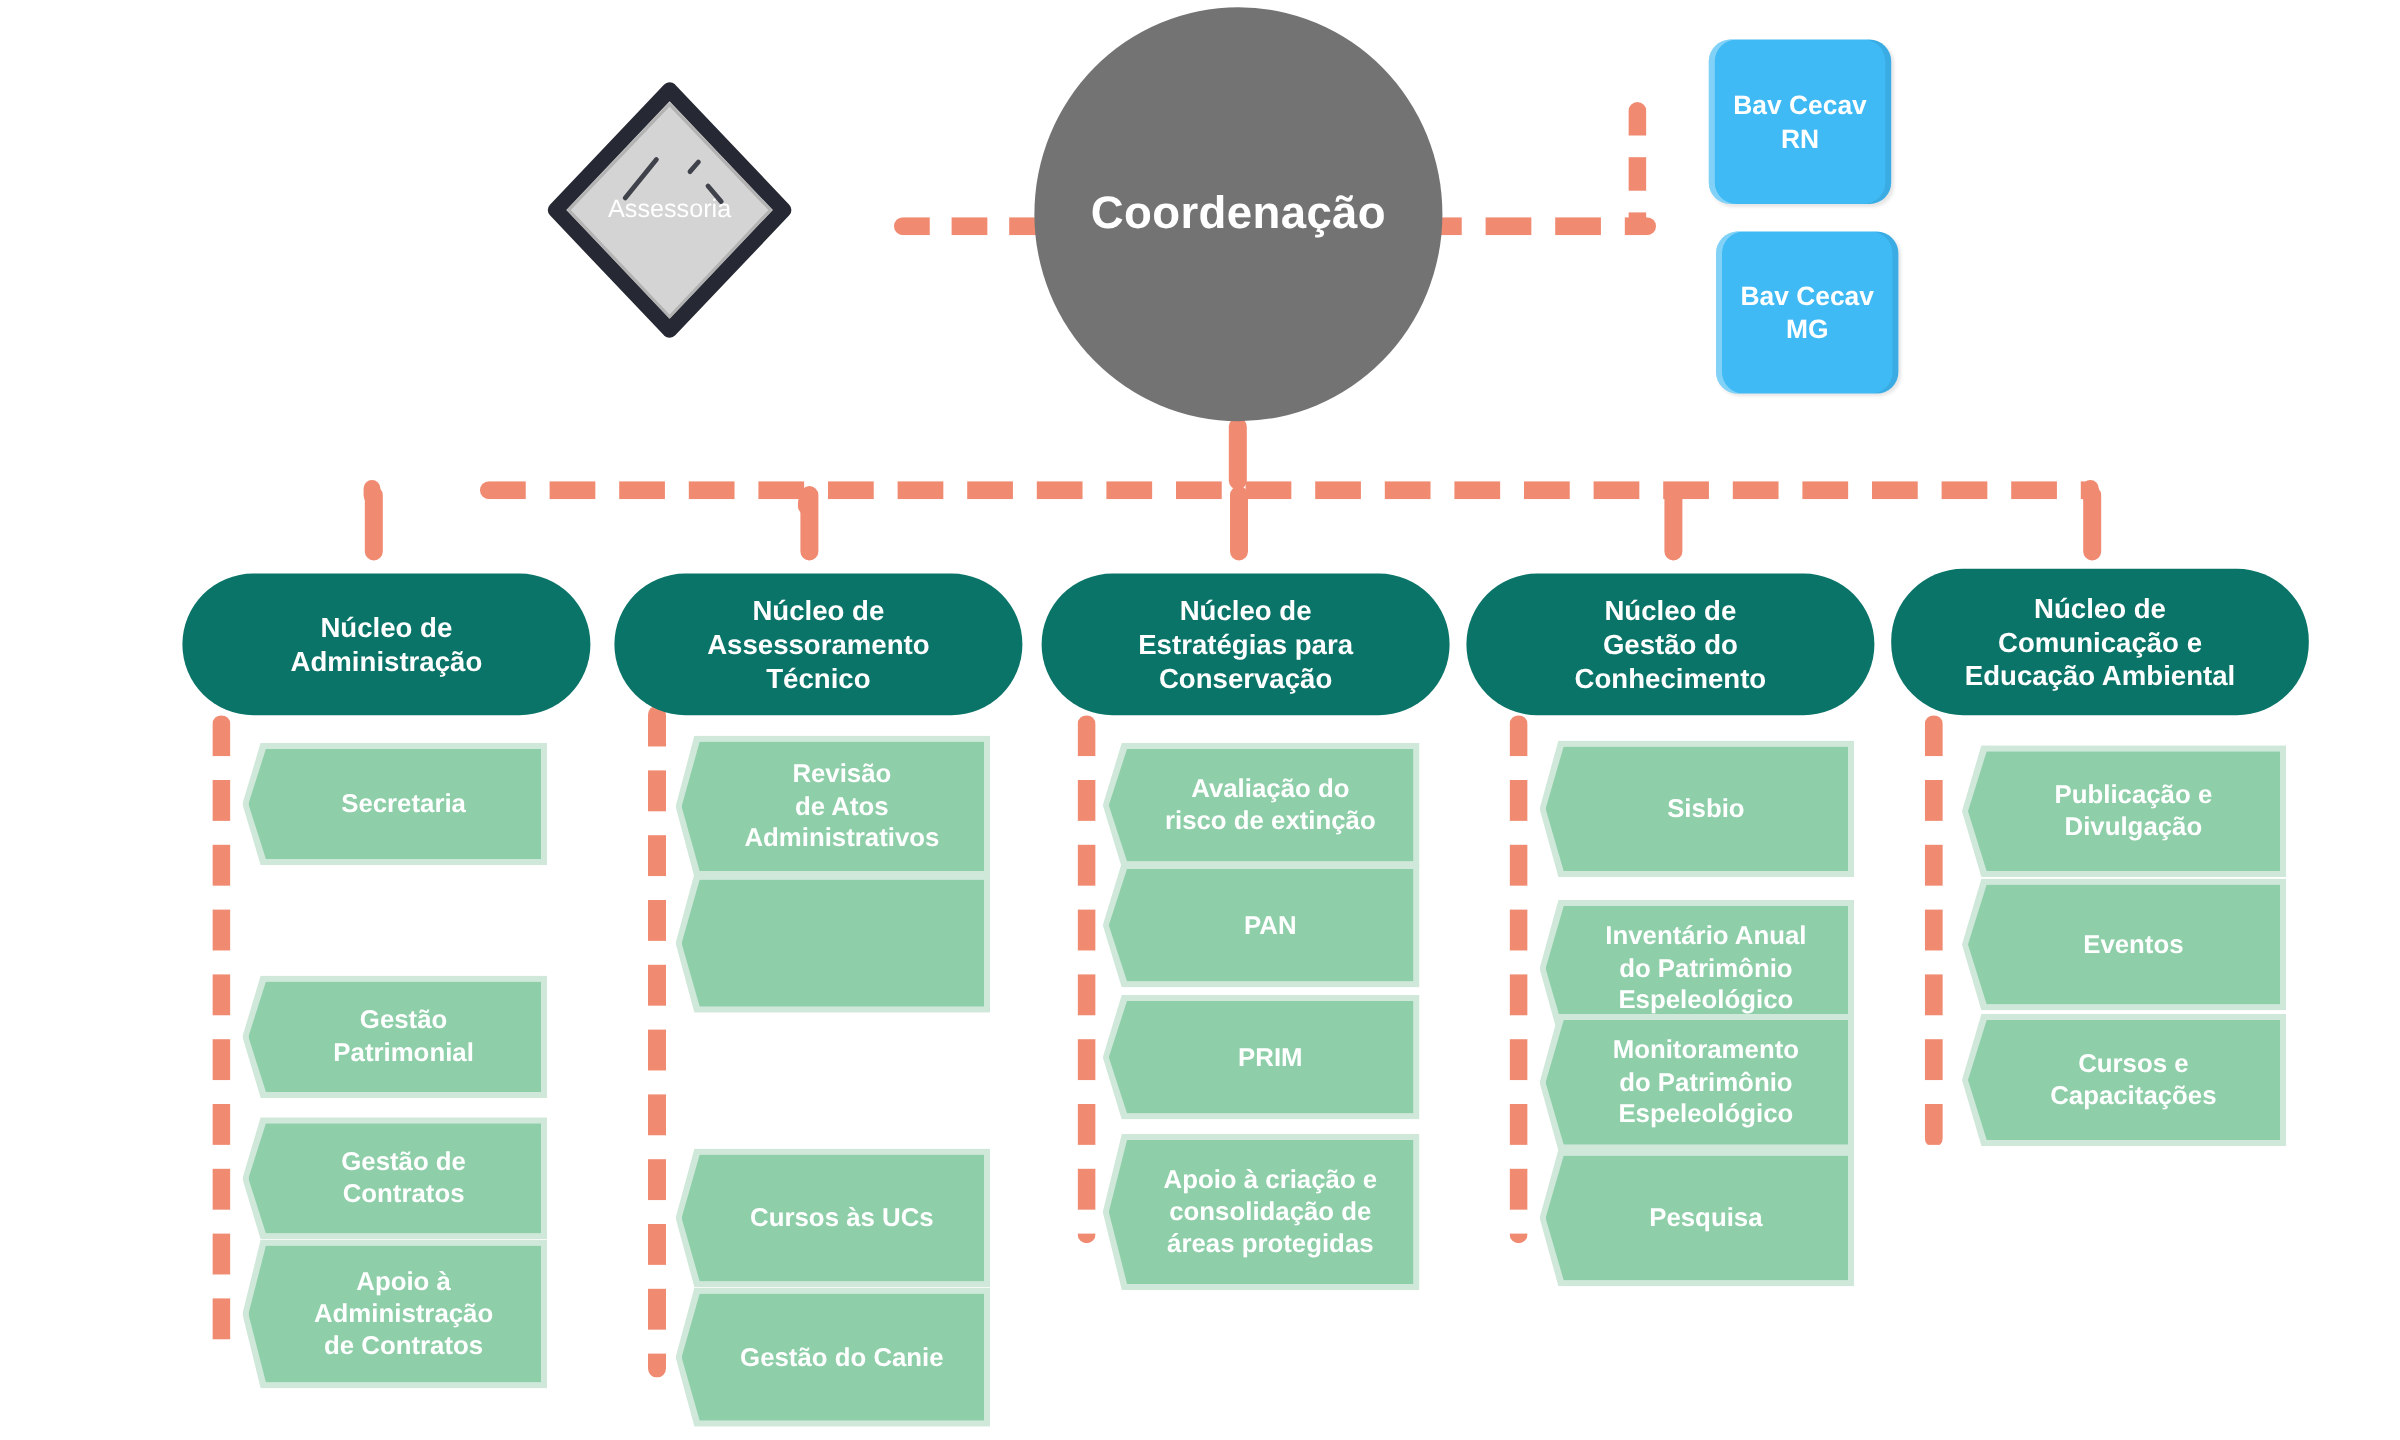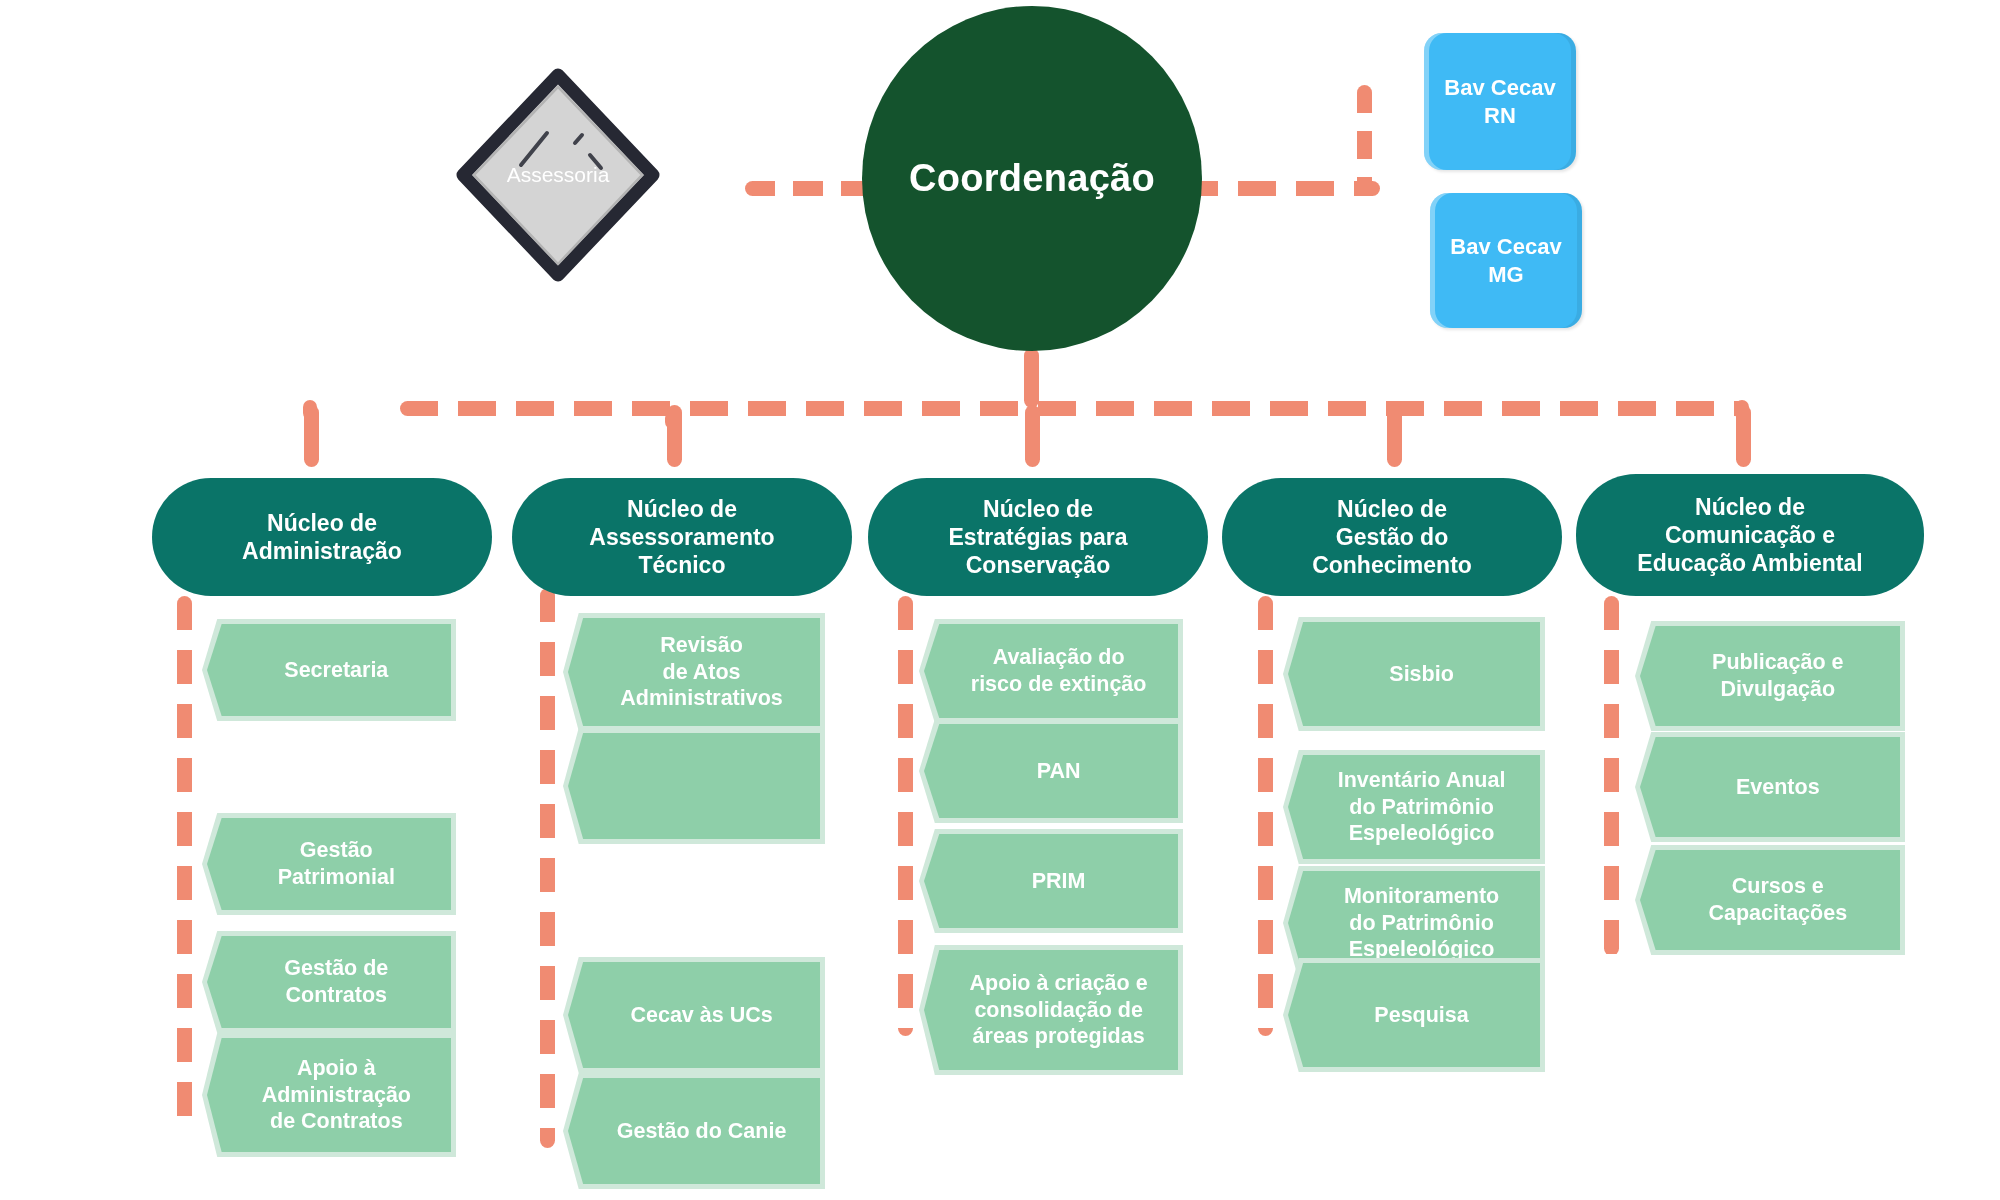--- a/index.html
+++ b/index.html
@@ -21,21 +21,21 @@
     width: 2000px;
     height: 1200px;
   }
 
   .abs { position: absolute; }
 
   
   #coordenacao {
     left: 862px; top: 6px;
     width: 340px; height: 345px;
-    background: #14532d;
+    background: #737373;
     border-radius: 50%;
     display: flex;
     align-items: center;
     justify-content: center;
     z-index: 6;
     text-align: center;
   }
   #coordenacao .lbl {
     color: #ffffff;
     font-size: 38px;
@@ -261,21 +261,21 @@
 de Atos
 Administrativos</div>
   </div>
   <div class="chev" style="left:568px; top:733px; width:252px; height:106px;">
     <div class="outline"></div>
     <div class="body"></div>
   </div>
   <div class="chev" style="left:568px; top:962px; width:252px; height:106px;">
     <div class="outline"></div>
     <div class="body"></div>
-    <div class="txt">Cecav às UCs</div>
+    <div class="txt">Cursos às UCs</div>
   </div>
   <div class="chev" style="left:568px; top:1078px; width:252px; height:106px;">
     <div class="outline"></div>
     <div class="body"></div>
     <div class="txt">Gestão do Canie</div>
   </div>
 
   <div class="nucleus abs" style="left:868px; top:478px; width:340px; height:118px;">
     <span style="white-space:pre-line;">Núcleo de
 Estratégias para
@@ -317,21 +317,21 @@
     <div class="body"></div>
     <div class="txt">Sisbio</div>
   </div>
   <div class="chev" style="left:1288px; top:735px; width:252px; height:104px;margin-top:20px;">
     <div class="outline"></div>
     <div class="body"></div>
     <div class="txt">Inventário Anual
 do  Patrimônio
 Espeleológico</div>
   </div>
-  <div class="chev" style="left:1288px; top:850px; width:252px; height:104px;margin-top:21px;">
+  <div class="chev" style="left:1288px; top:850px; width:252px; height:104px;">
     <div class="outline"></div>
     <div class="body"></div>
     <div class="txt">Monitoramento
 do  Patrimônio
 Espeleológico</div>
   </div>
   <div class="chev" style="left:1288px; top:963px; width:252px; height:104px;">
     <div class="outline"></div>
     <div class="body"></div>
     <div class="txt">Pesquisa</div>

